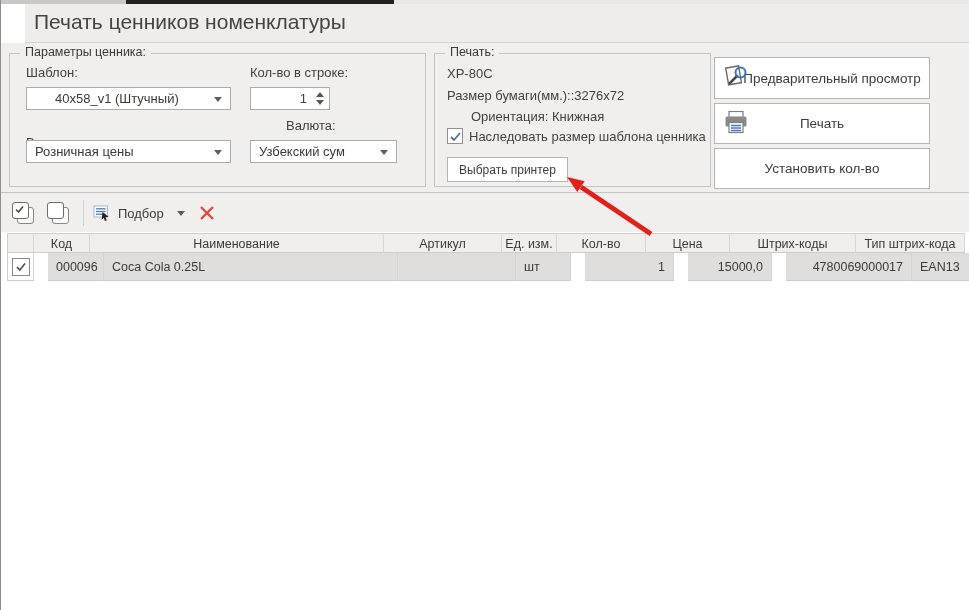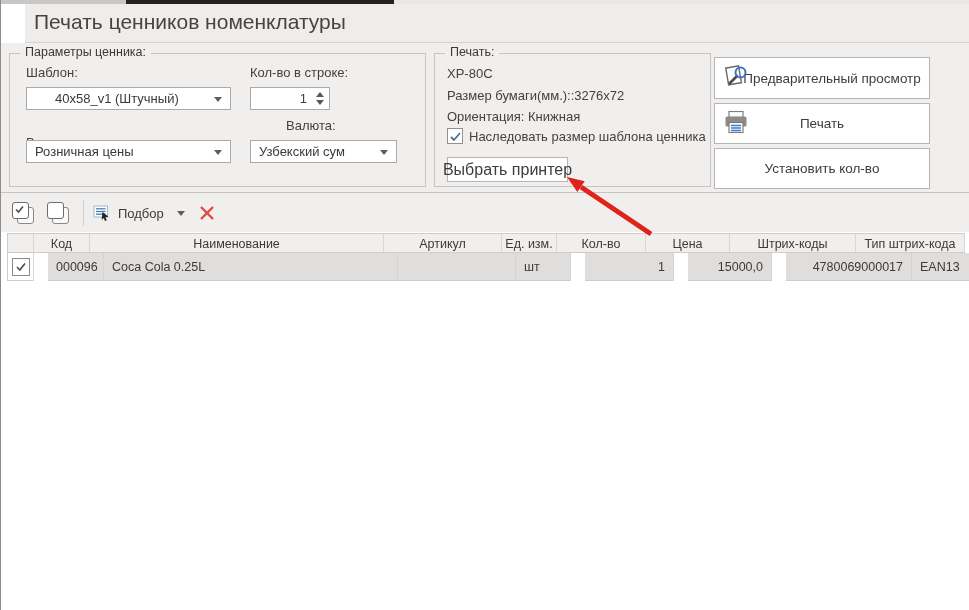--- a/index.html
+++ b/index.html
@@ -30,21 +30,21 @@
   .spin{position:absolute;height:23px;background:#fff;border:1px solid #acaaa8;box-sizing:border-box;}
   .spin-val{position:absolute;right:22px;top:0;line-height:21px;font-size:13px;color:#3f3e52;}
   .spin-up,.spin-dn{position:absolute;right:5px;width:0;height:0;border-left:4px solid transparent;border-right:4px solid transparent;}
   .spin-up{top:4px;border-bottom:5px solid #5a5856;}
   .spin-dn{bottom:4px;border-top:5px solid #5a5856;}
   .pline{position:absolute;left:12px;font-size:13px;color:#43423f;white-space:nowrap;}
   .cbx{position:absolute;width:16px;height:16px;background:#fff;border:1px solid #928f8d;box-sizing:border-box;}
   .cbx svg{position:absolute;left:1px;top:1px;}
   .btn{background:#fff;border:1px solid #b7b5b3;box-sizing:border-box;font-family:"Liberation Sans",sans-serif;
     font-size:13px;color:#3e3d3c;display:flex;align-items:center;justify-content:center;white-space:nowrap;}
-  .sel-printer{position:absolute;left:12px;top:103px;width:121px;height:25px;font-size:16px;}
+  .sel-printer{position:absolute;left:12px;top:103px;width:121px;height:25px;font-size:12px;}
   .action-btn{position:absolute;left:713px;width:216px;font-size:13.5px;}
   .ab1{top:57px;height:42px;padding-left:26px;}
   .ab2{top:103px;height:41px;}
   .ab3{top:148px;height:41px;}
   .btn-icon{position:absolute;left:8px;top:50%;transform:translateY(-50%);}
   
   .tb-icon{position:absolute;width:24px;height:24px;top:201px;cursor:default;}
   .stackbox-back{position:absolute;right:1px;bottom:1px;width:15px;height:15px;border:1px solid #8a8886;border-radius:3px;background:#fbfaf9;}
   .stackbox-front{position:absolute;left:1px;top:1px;width:15px;height:15px;border:1px solid #6f6d6b;border-radius:3px;background:#fff;}
   .tb-sep{position:absolute;left:82px;top:200px;width:1px;height:26px;background:#d2d0ce;}
@@ -115,21 +115,21 @@
     <div class="combo" style="left:240px;top:86px;width:147px;">
       <span>Узбекский сум</span>
       <span class="caret"></span>
     </div>
   </div>
 
   <div class="group group2">
     <div class="group-label">Печать:</div>
     <div class="pline" style="top:12px;">XP-80C</div>
     <div class="pline" style="top:34px;">Размер бумаги(мм.)::3276x72</div>
-    <div class="pline" style="top:55px;">Ориентация: Книжная</div>
+    <div class="pline" style="top:55px;margin-left:24px;">Ориентация: Книжная</div>
 
     <div class="cbx" style="left:12px;top:74px;">
       <svg width="13" height="13" viewBox="0 0 13 13">
         <path d="M2 7 L5 10 L11 3" stroke="#4a7194" stroke-width="1.8" fill="none"></path>
       </svg>
     </div>
     <div class="fld-label" style="left:34px;top:75px;">Наследовать размер шаблона ценника</div>
 
     <button class="btn sel-printer">Выбрать принтер</button>
   </div>

